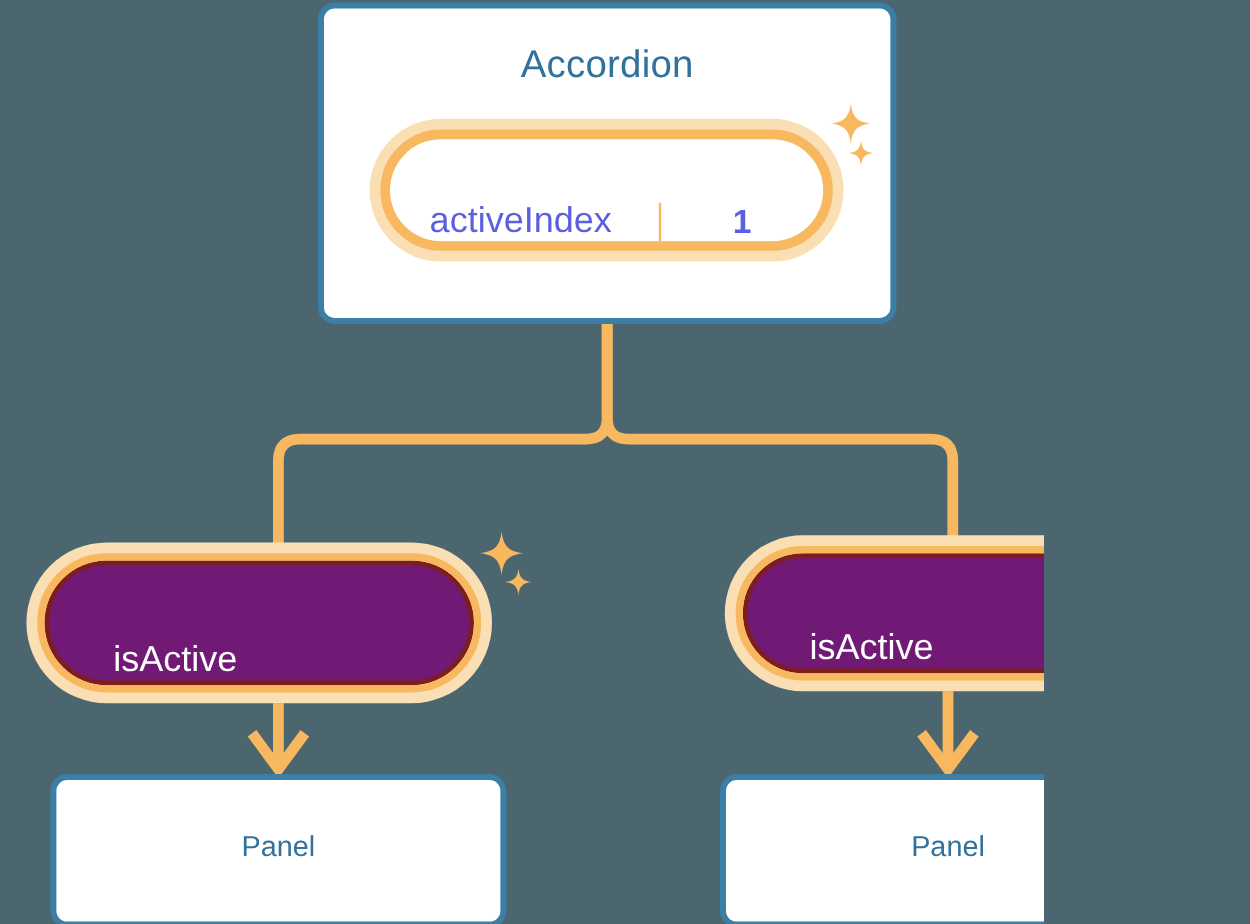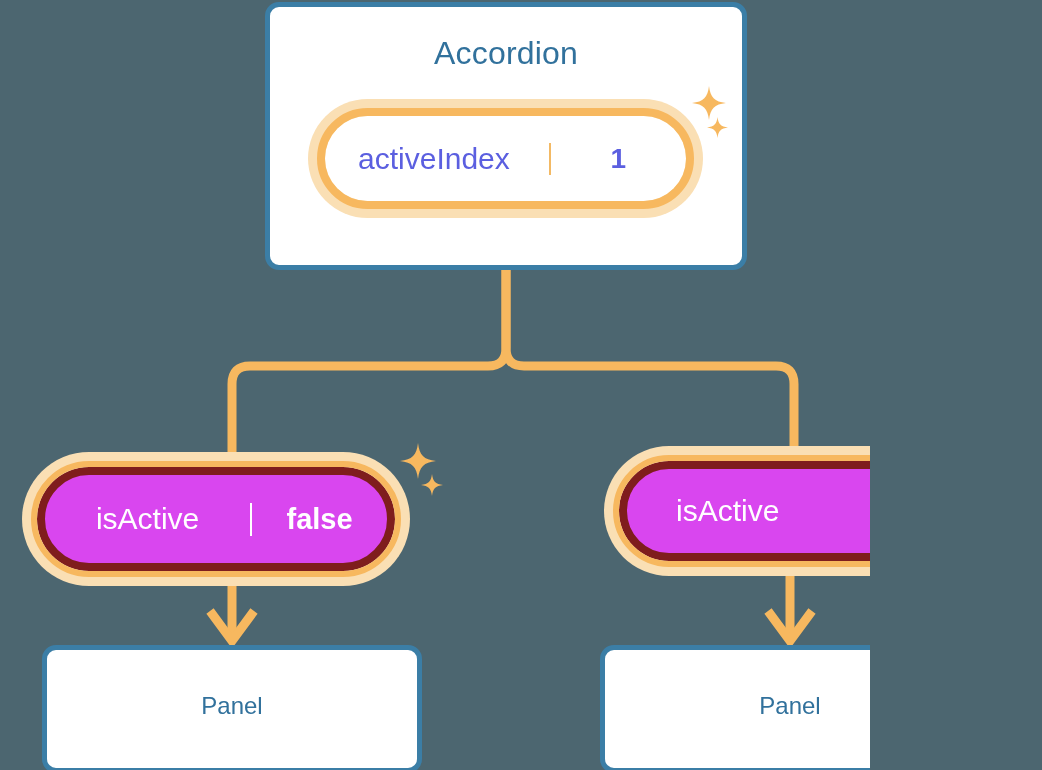--- a/index.html
+++ b/index.html
@@ -82,34 +82,34 @@
     border-radius: 999px;
     border: 8px solid #f7b85f;     
     display: flex;
     overflow: hidden;
   }
   .pill-body {
     flex: 1 1 auto;
     box-sizing: border-box;
     border-radius: 999px;
     display: flex;
-    align-items: center;
+    align-items: flex-end;
   }
 
   
   .pill-white .pill-body { background: #ffffff; }
   .pill-white .pill-key,
   .pill-white .pill-val { color: #5b5fe0; }
   .pill-white .pill-val { border-left: 2px solid #f3b964; }
 
   
   .pill-purple .pill-ring { border-width: 6px; }
   .pill-purple .pill-body {
-    background: #d946ef;
-    border: 8px solid #7f1d1d;
+    background: #701a75;
+    border: 4px solid #7f1d1d;
     border-radius: 999px;
   }
   .pill-purple .pill-key,
   .pill-purple .pill-val { color: #ffffff; }
   .pill-purple .pill-val { border-left: 2px solid #ffffff; }
 
   .pill-key, .pill-val {
     display: flex;
     align-items: center;
     justify-content: center;
@@ -203,21 +203,20 @@
   <span class="sparkle" id="spark-root-b">
     <svg width="21" height="21" viewBox="0 0 100 100">
       <path d="M50 0 C54 34 66 46 100 50 C66 54 54 66 50 100 C46 66 34 54 0 50 C34 46 46 34 50 0 Z" fill="#f7b85f"></path>
     </svg>
   </span>
 
   <div class="pill pill-purple" id="pill-left">
     <div class="pill-ring">
       <div class="pill-body">
         <span class="pill-key">isActive</span>
-        <span class="pill-val">false</span>
       </div>
     </div>
   </div>
 
   <span class="sparkle" id="spark-l-a">
     <svg width="36" height="36" viewBox="0 0 100 100">
       <path d="M50 0 C54 34 66 46 100 50 C66 54 54 66 50 100 C46 66 34 54 0 50 C34 46 46 34 50 0 Z" fill="#f7b85f"></path>
     </svg>
   </span>
   <span class="sparkle" id="spark-l-b">

